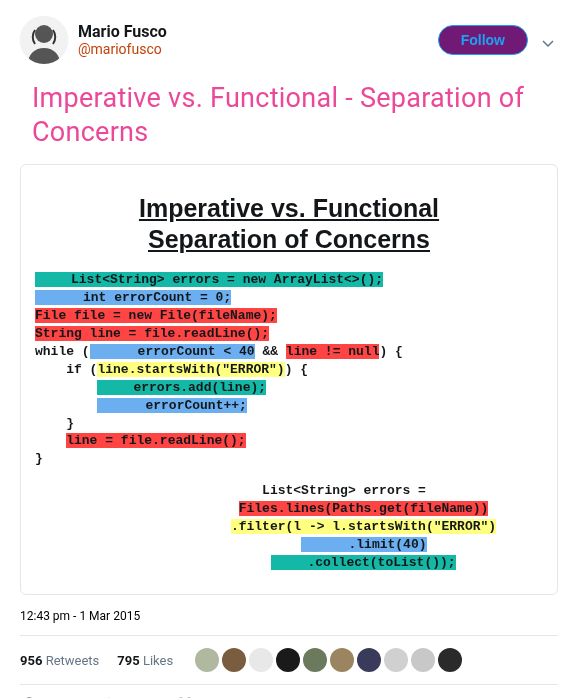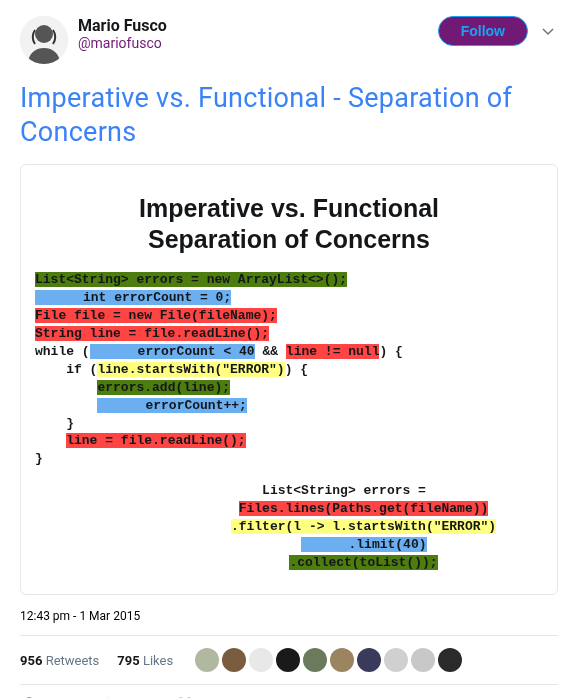--- a/index.html
+++ b/index.html
@@ -4,58 +4,59 @@
 <style>
   * { box-sizing: border-box; }
   body {
     margin: 0;
     font-family: -apple-system, BlinkMacSystemFont, "Segoe UI", Roboto, Helvetica, Arial, sans-serif;
     background: #fff;
     color: #14171a;
     width: 578px;
   }
   .tweet { padding: 16px 20px 8px; }
-  .header { display: flex; align-items: flex-start; }
+  .header { display: flex; align-items: center; }
   .avatar {
     width: 48px; height: 48px; border-radius: 50%;
     background: #e1e8ed; overflow: hidden; flex-shrink: 0;
   }
   .avatar svg { width: 100%; height: 100%; }
   .id-block { margin-left: 10px; flex: 1; }
   .display-name { font-weight: 700; font-size: 16px; line-height: 1.2; }
-  .handle { color: #701a75; font-size: 14px; line-height: 1.2; }
+  .handle { color: #c2410c; font-size: 14px; line-height: 1.2; }
   .follow-btn {
     border: 1px solid #1da1f2; color: #1da1f2; background: #701a75;
     border-radius: 18px; padding: 6px 22px; font-weight: 700;
     font-size: 14px; cursor: pointer;
   }
   .dropdown-caret {
     width: 16px; height: 16px; margin-left: 14px; margin-top: 8px;
     color: #657786; cursor: pointer; display: flex; align-items: center;
   }
   .tweet-text {
     font-size: 27px; font-weight: 400; line-height: 1.25;
-    margin: 18px 0 14px; color: #3b82f6; letter-spacing: 0.01em;
+    margin: 18px 12px 14px; color: #ec4899; letter-spacing: 0.01em;
   }
   .card {
     border: 1px solid #e1e8ed; border-radius: 6px;
     padding: 28px 8px 22px; background: #fff;
   }
   .slide-title {
     text-align: center; font-weight: 700; font-size: 25px;
     line-height: 1.25; margin-bottom: 16px;
     font-family: "Segoe UI", Arial, sans-serif;
+    text-decoration: underline;
   }
   .code {
     font-family: "Courier New", Courier, monospace;
     font-size: 13px; font-weight: 700;
     white-space: pre; line-height: 1.38;
     padding-left: 6px;
   }
-  .hl-g { background: #4d7c0f; }
+  .hl-g { background: #14b8a6; padding-left: 36px; }
   .hl-b { background: #6baff1; padding-left: 48px; }
   .hl-r { background: #ff4444; }
   .hl-y { background: #ffff80; }
   .c2 { margin-top: 14px; padding-left: 110px; text-align: center; }
   .timestamp { color: #000000; font-size: 12px; margin: 14px 0 12px; }
   .divider { border-top: 1px solid #e1e8ed; }
   .counts { padding: 12px 0; display: flex; align-items: center; gap: 18px; }
   .count-item { font-size: 13px; color: #657786; }
   .count-item b { color: #14171a; font-weight: 700; }
   .facepile { display: flex; gap: 3px; margin-left: 4px; }

